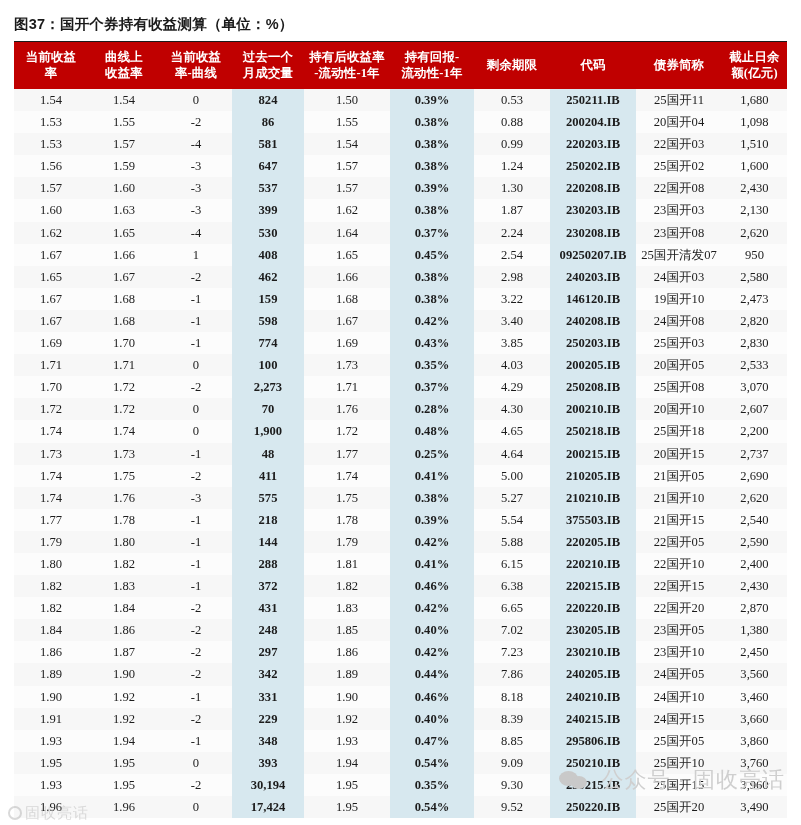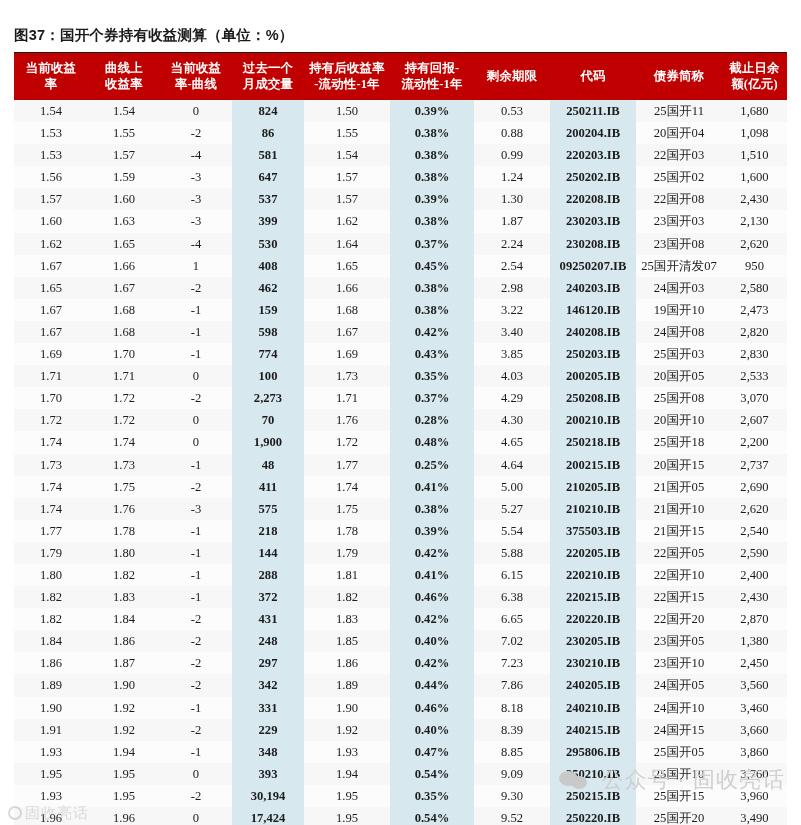--- a/index.html
+++ b/index.html
@@ -11,21 +11,21 @@
     overflow: hidden;
   }
   #page {
     position: relative;
     width: 801px; height: 825px;
     background: #ffffff;
   }
 
   
   .fig-title-wrap {
-    padding: 26px 0 5px 14px;
+    padding: 15px 0 5px 14px;
   }
   .fig-title {
     font-family: "Liberation Sans", "DejaVu Sans", sans-serif;
     font-size: 14.5px;
     font-weight: bold;
     color: #1a1a1a;
     letter-spacing: 0.2px;
     white-space: nowrap;
   }
   .title-rule {

